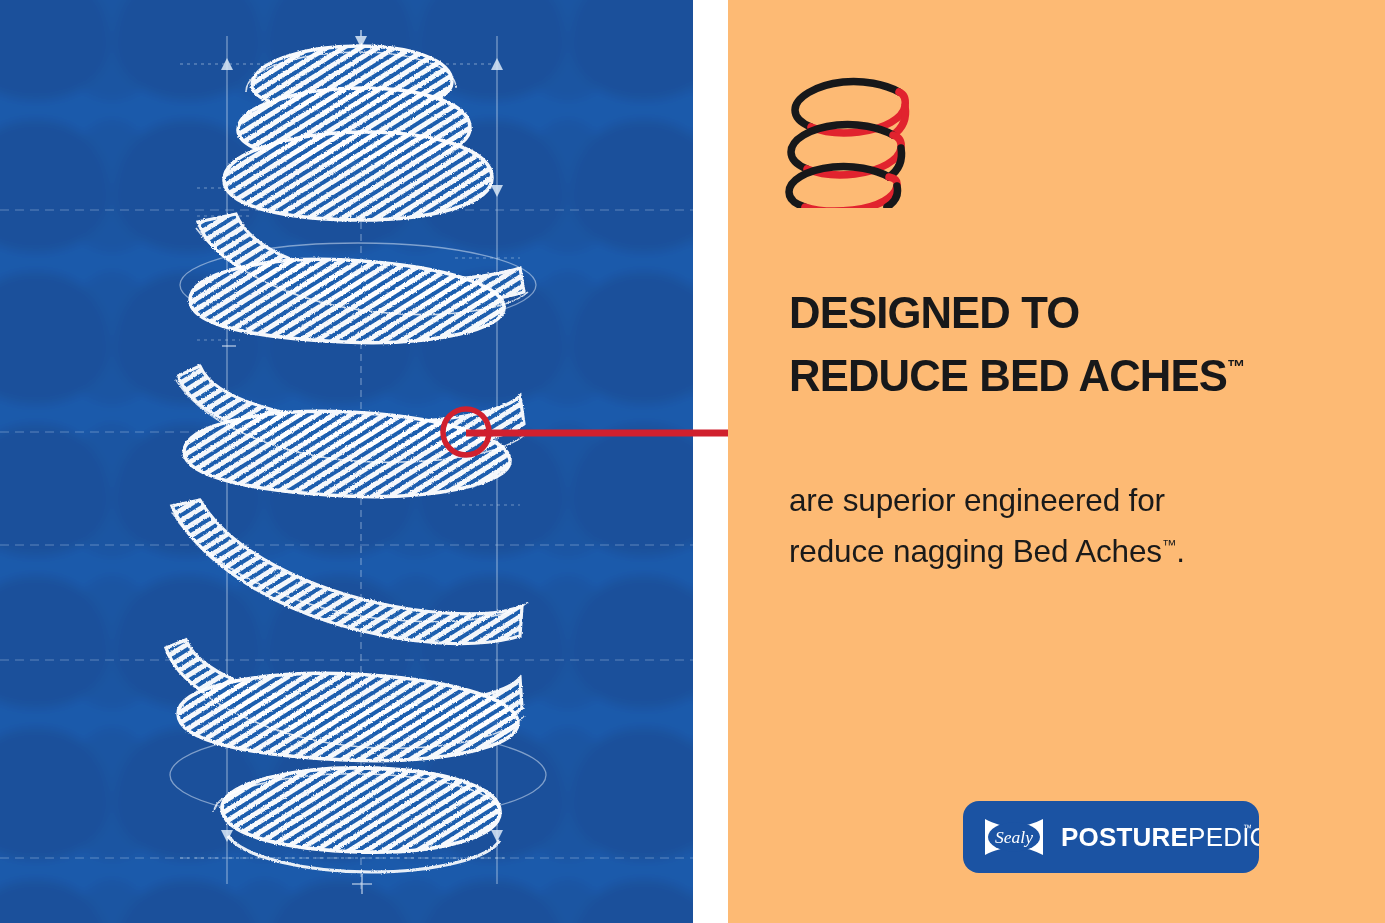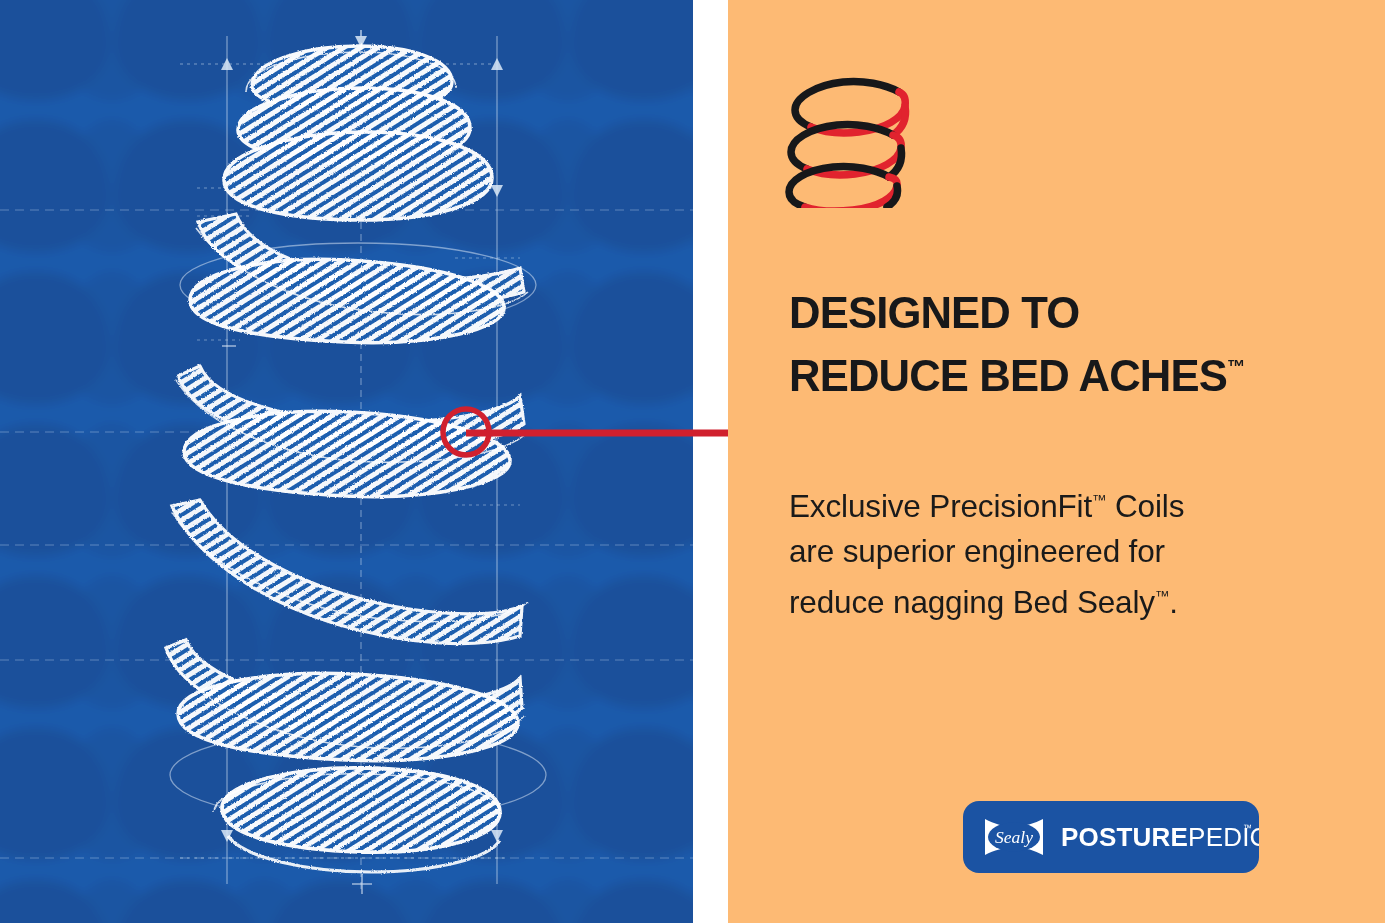--- a/index.html
+++ b/index.html
@@ -278,23 +278,22 @@
         <path d="M116 110 C 118 119 114 126 106 131" stroke="#17181A"></path>
       </g>
     </svg>
 
     <h1 id="headline" class="nosel">
       <span class="hl-line">DESIGNED TO</span>
       <span class="hl-line"><span>REDUCE BED ACHES</span><span class="tm">™</span></span>
     </h1>
 
     <p id="body-copy" class="nosel">
-      <span class="bc-line"><span>Exclusive PrecisionFit</span><span class="tm">™</span><span> Coils</span></span>
       <span class="bc-line">are superior engineered for</span>
-      <span class="bc-line"><span>reduce nagging Bed Sealy</span><span class="tm">™</span><span>.</span></span>
+      <span class="bc-line"><span>reduce nagging Bed Aches</span><span class="tm">™</span><span>.</span></span>
     </p>
 
     <div id="logo-badge">
       <svg width="296" height="72" viewBox="0 0 296 72" xmlns="http://www.w3.org/2000/svg">
 
         <g>
           <path d="M22 18 C 40 28 62 28 80 18 L 80 54 C 62 44 40 44 22 54 Z" fill="#FFFFFF"></path>
           <ellipse cx="51" cy="36" rx="26" ry="14.5" fill="#1B53A3"></ellipse>
           <text x="51" y="42" text-anchor="middle" font-family="'Liberation Serif', serif" font-style="italic" font-size="17.5" fill="#FFFFFF">Sealy</text>
         </g>

